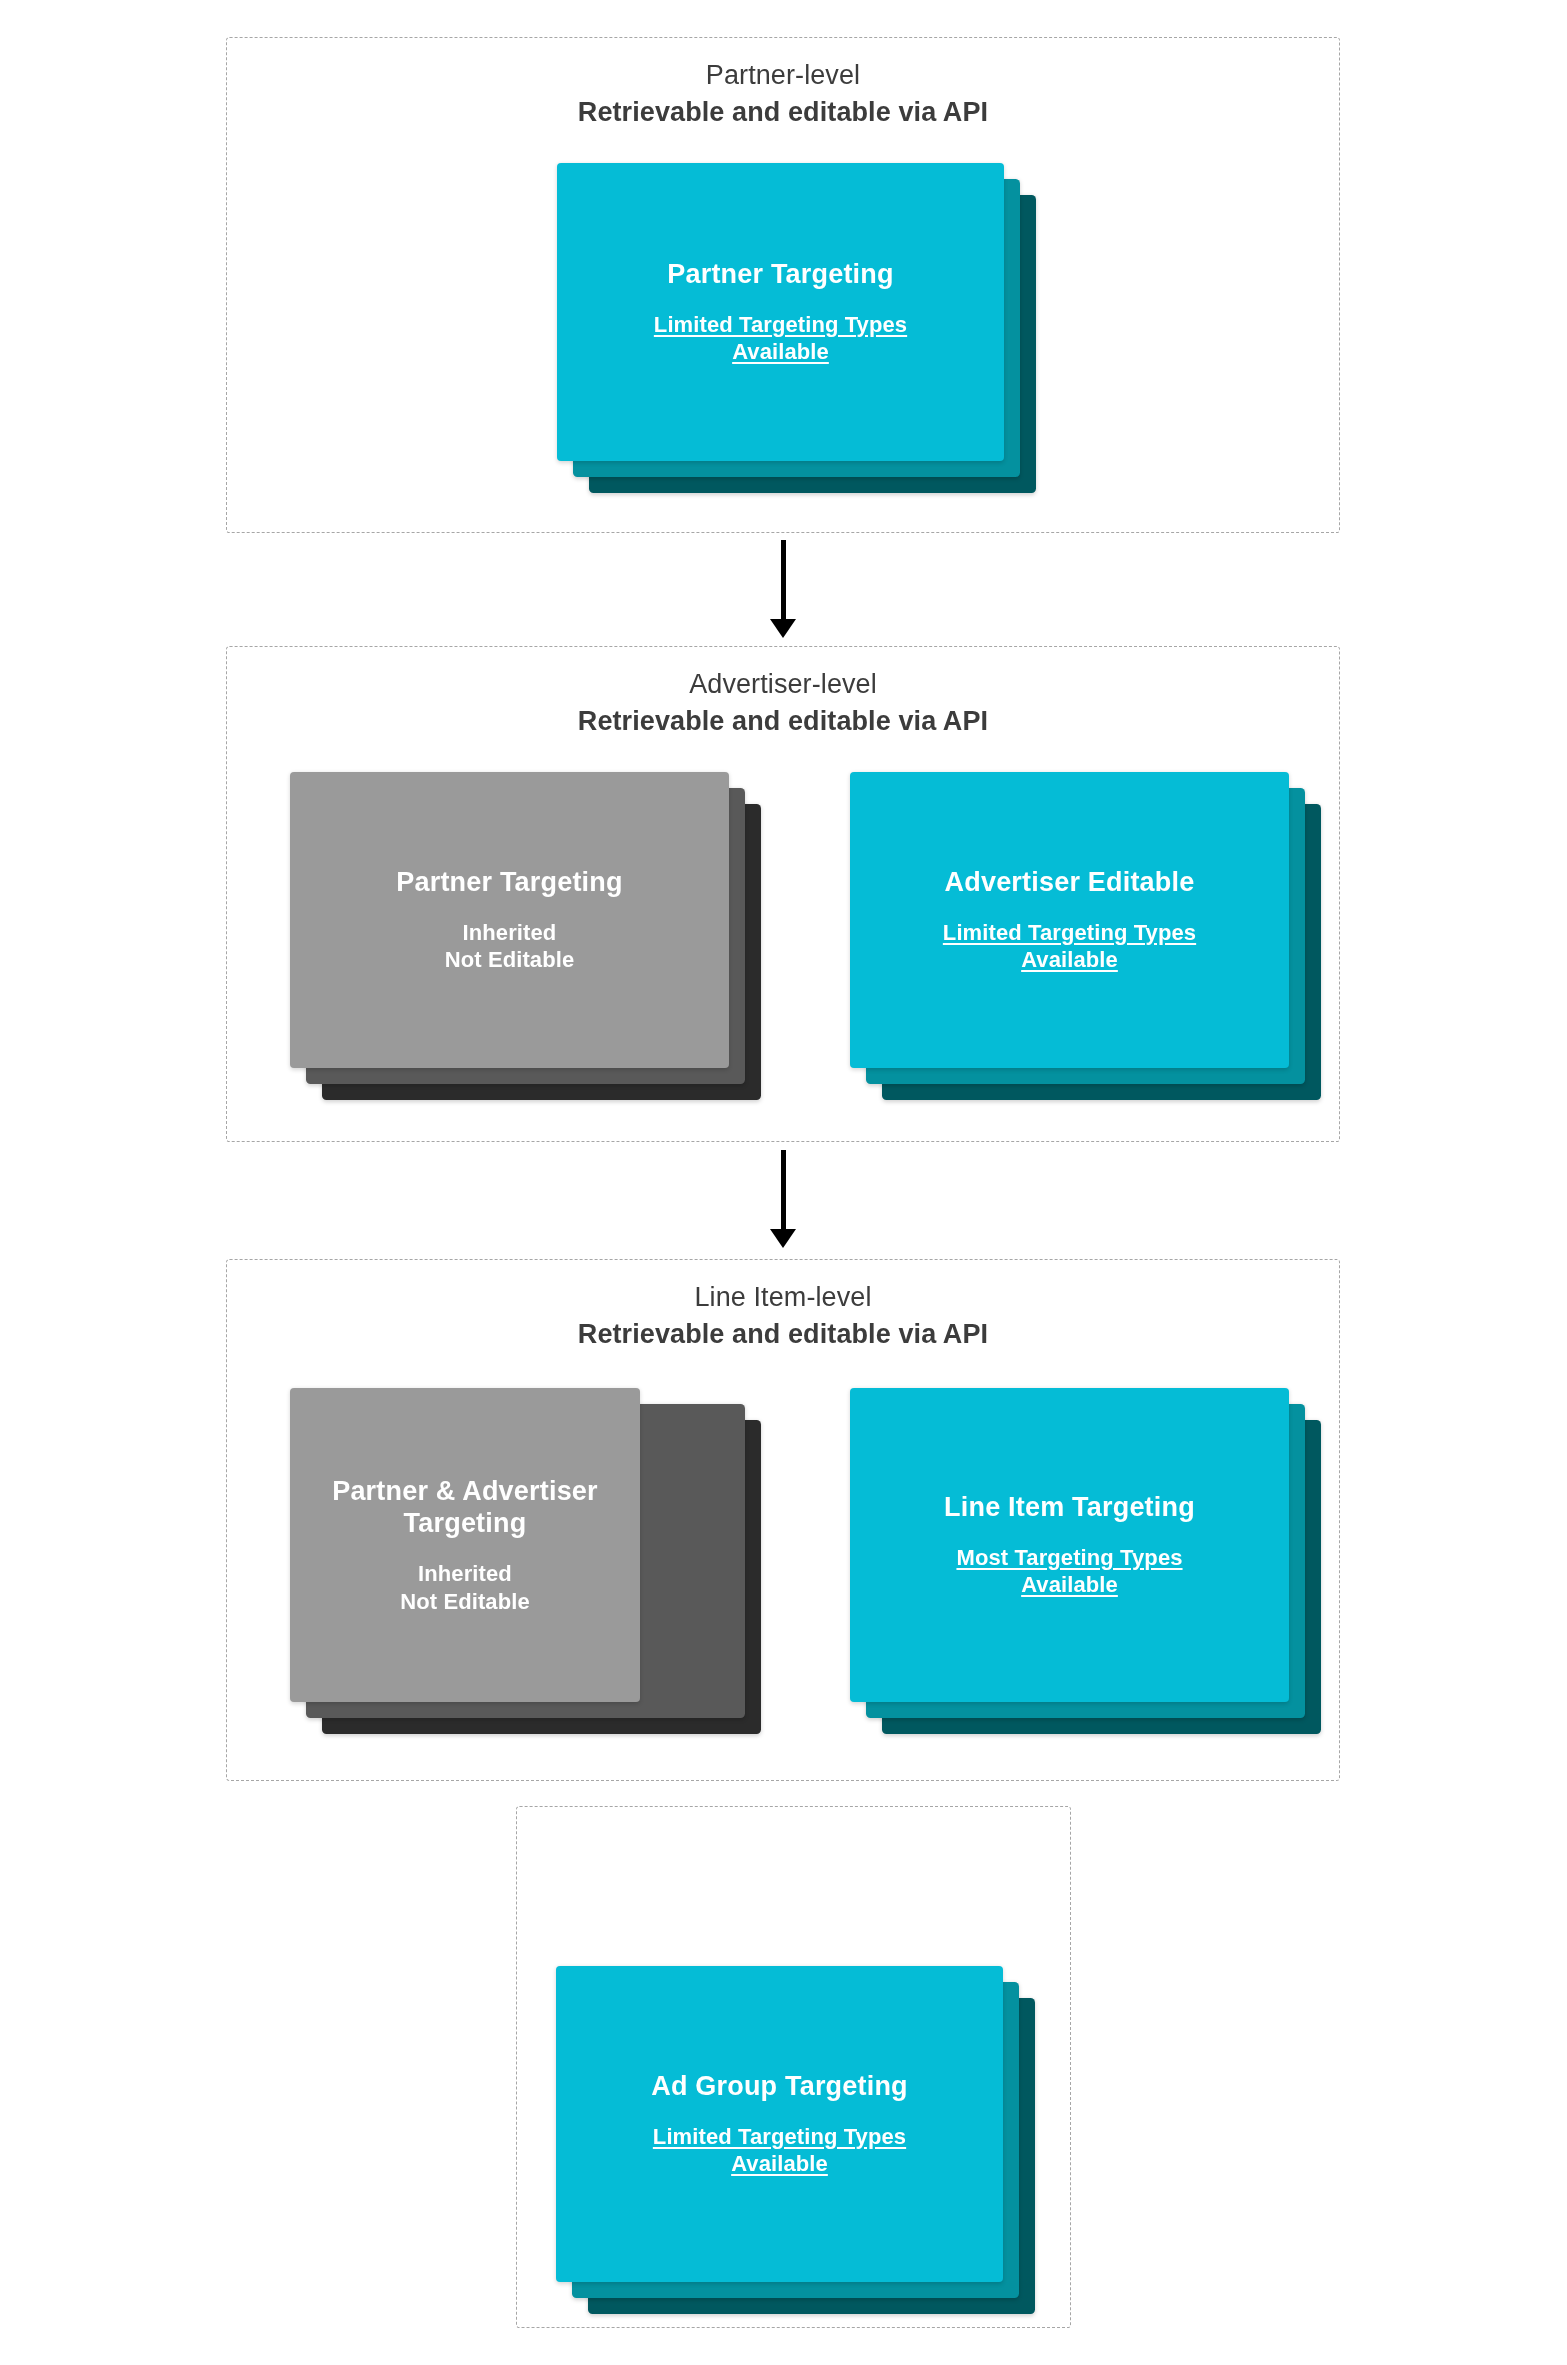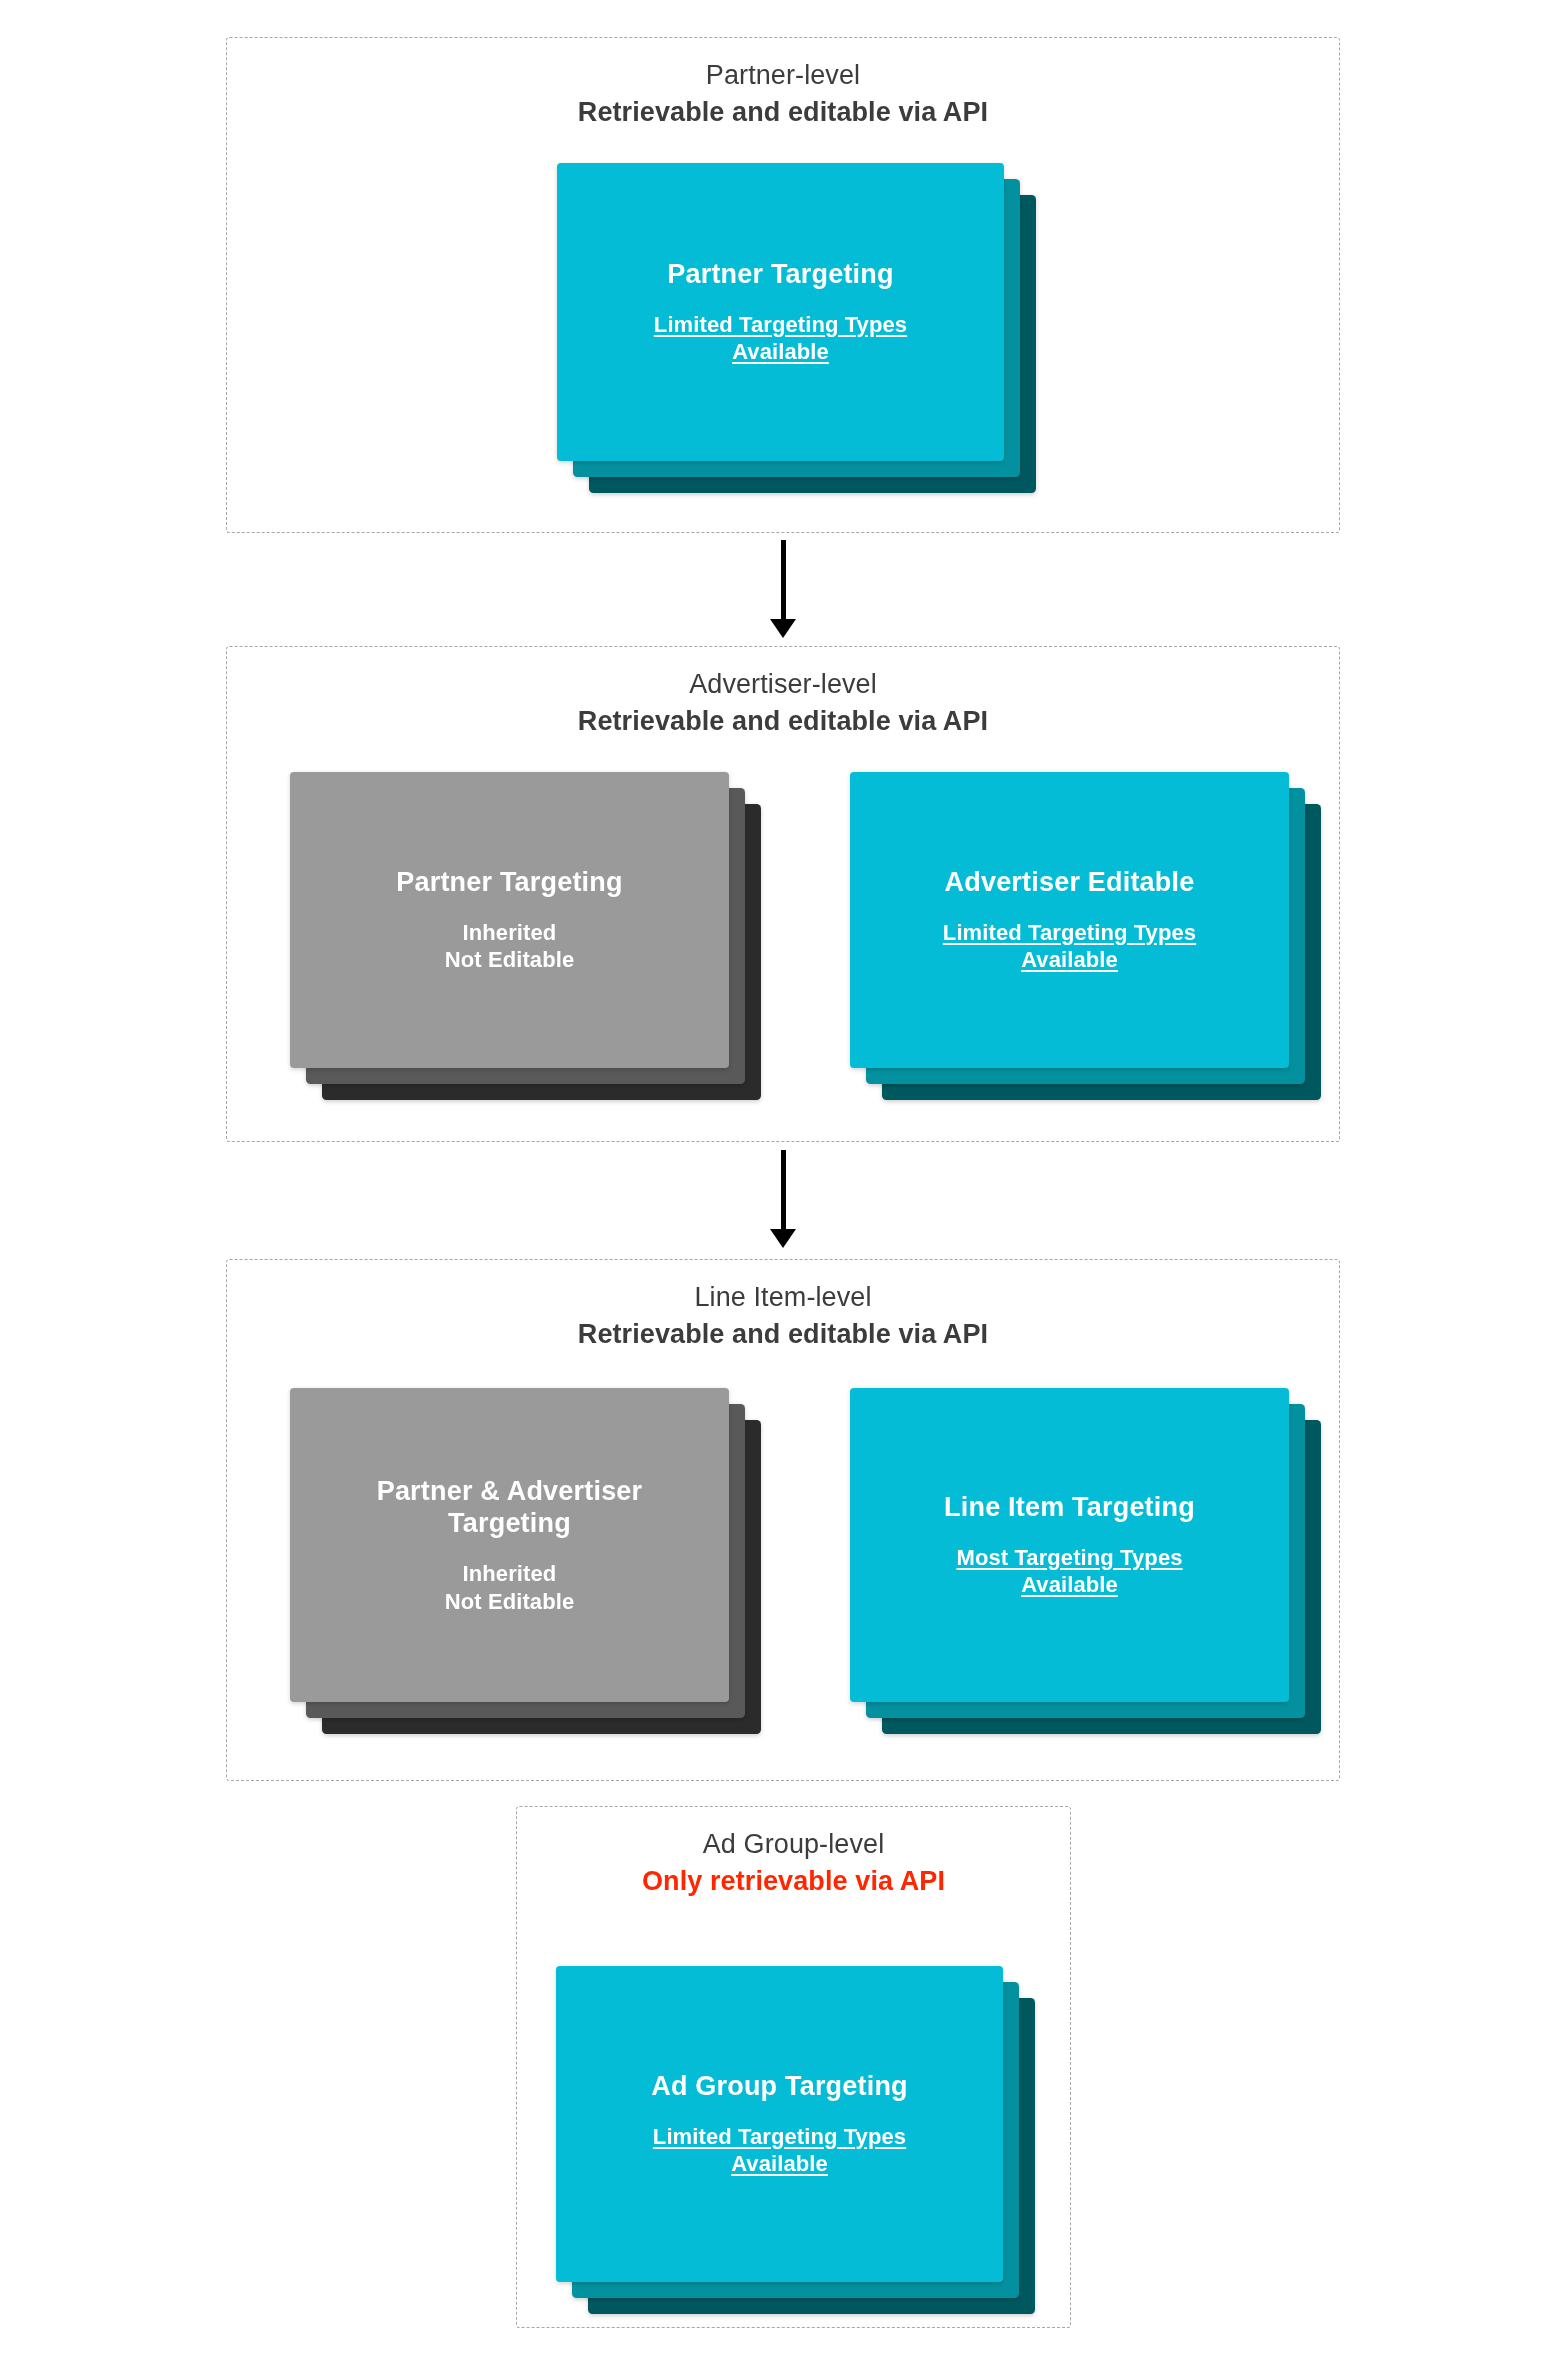--- a/index.html
+++ b/index.html
@@ -192,21 +192,21 @@
   <div class="section-head">
     <span class="level-title">Line Item-level</span>
     <span class="level-status">Retrievable and editable via API</span>
   </div>
 
   <div class="cards-row" style="left:63px; top:128px; gap:88px;">
 
     <div class="stack gray" style="width:472px; height:346px;">
       <div class="layer l3" style="width:439px; height:314px;"></div>
       <div class="layer l2" style="width:439px; height:314px;"></div>
-      <div class="card-face" style="width:439px; height:314px;">
+      <div class="card-face" style="width:350px; height:314px;">
         <div class="card-title">
           <span>Partner &amp; Advertiser</span><br>
           <span>Targeting</span>
         </div>
         <div class="card-sub">
           <span>Inherited</span><br>
           <span>Not Editable</span>
         </div>
       </div>
     </div>
@@ -219,24 +219,20 @@
         <div class="card-sub underline">
           <span>Most Targeting Types</span><br>
           <span>Available</span>
         </div>
       </div>
     </div>
   </div>
 </div>
 
 <div class="section" style="left:516px; top:1806px; width:555px; height:522px;">
-  <div class="section-head">
-    <span class="level-title">Ad Group-level</span>
-    <span class="level-status warn">Only retrievable via API</span>
-  </div>
 
   <div class="cards-row" style="left:39px; top:130px;margin-top:29px;">
     <div class="stack cyan" style="width:479px; height:348px;">
       <div class="layer l3" style="width:447px; height:316px;"></div>
       <div class="layer l2" style="width:447px; height:316px;"></div>
       <div class="card-face" style="width:447px; height:316px;">
         <div class="card-title">Ad Group Targeting</div>
         <div class="card-sub underline">
           <span>Limited Targeting Types</span><br>
           <span>Available</span>

